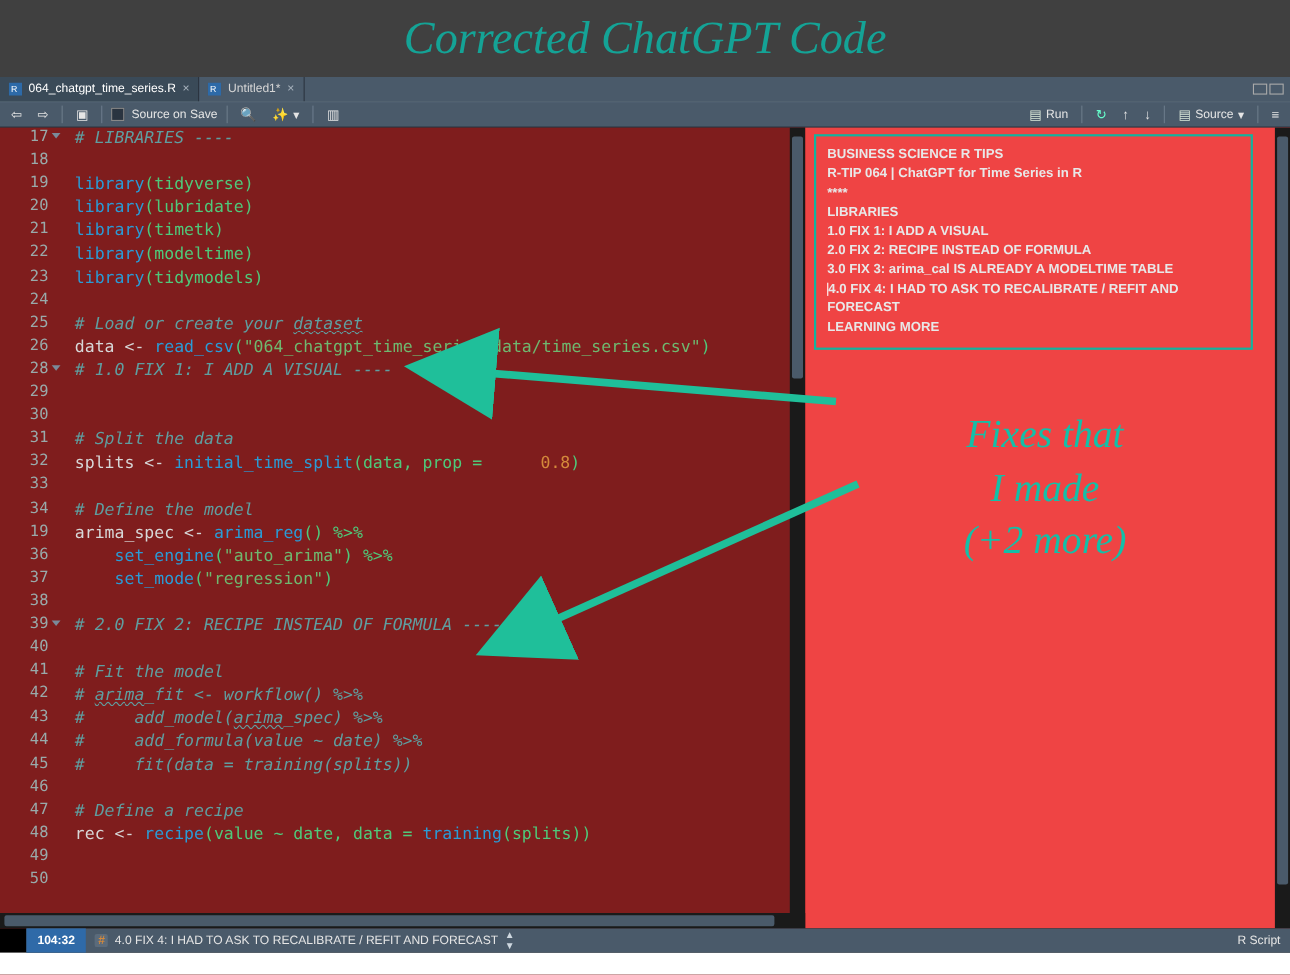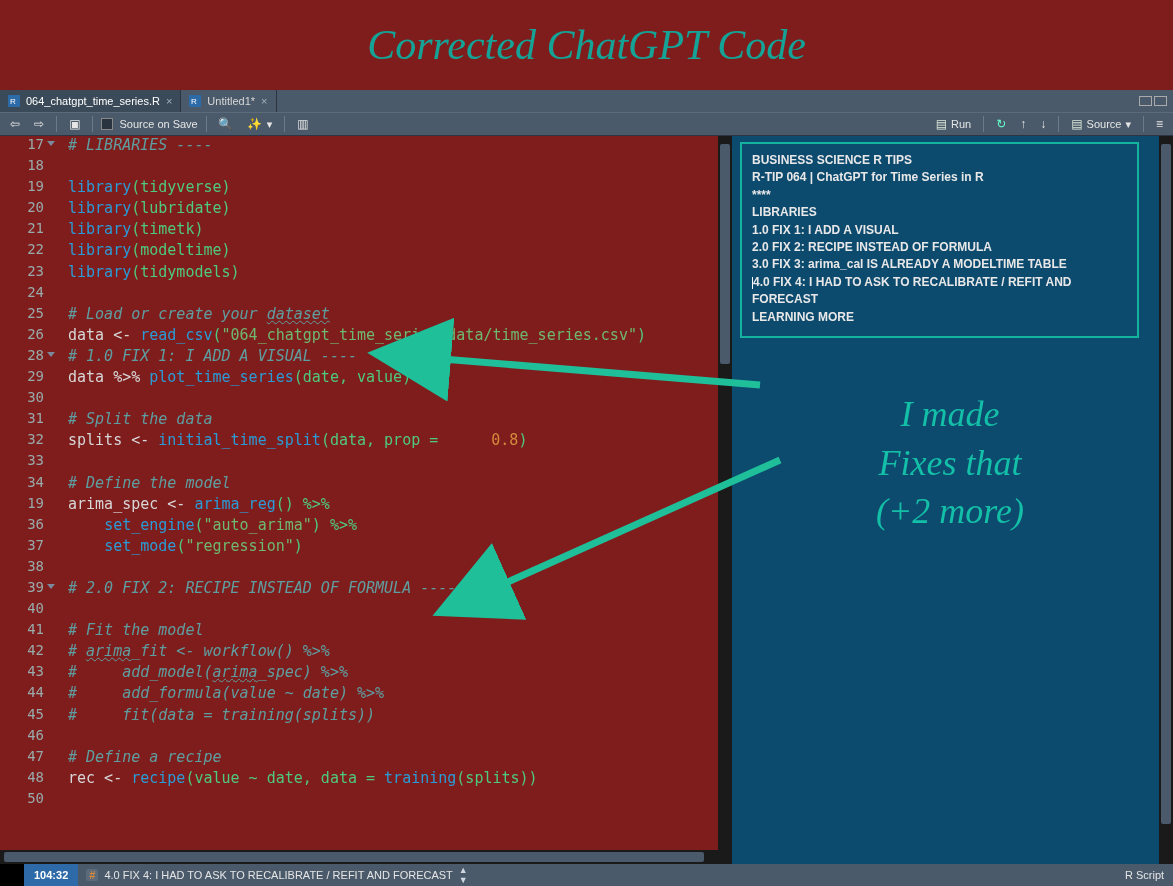--- a/index.html
+++ b/index.html
@@ -6,25 +6,25 @@
   body {
     width: 1173px;
     height: 886px;
     background: #fff;
     font-family: "Lucida Console", Consolas, monospace;
     overflow: hidden;
     position: relative;
   }
   .title-region {
     width: 100%;
-    height: 90px;
+    height: 70px;
     display: flex;
     align-items: center;
     justify-content: center;
-    background: #7f1d1d;
+    background: #404040;
   }
   .title-text {
     font-family: "Comic Sans MS", "Brush Script MT", cursive;
     color: #14a396;
     font-size: 42px;
     font-style: italic;
   }
   .ide {
     position: relative;
     width: 100%;
@@ -132,21 +132,21 @@
     background:#1a1a1a;
   }
   .editor-scroll .thumb {
     position:absolute; left:2px; width:10px; top:8px; height:220px;
     background:#4a5a6a; border-radius:2px;
   }
 
   
   .outline-pane {
     flex:1;
-    background:#0c4a6e;
+    background:#ef4444;
     position:relative;
   }
   .outline-box {
     position:absolute;
     left:8px; top:6px; right:34px;
     border:2px solid #13b39f;
     padding:8px 10px 10px 10px;
     font-family: Arial, sans-serif;
     font-size:12px;
     font-weight:bold;
@@ -317,40 +317,41 @@
         <div class="line"><div class="ln">18</div><div class="code"><span></span></div></div>
         <div class="line"><div class="ln">19</div><div class="code"><span class="fn">library</span><span class="lp">(tidyverse)</span></div></div>
         <div class="line"><div class="ln">20</div><div class="code"><span class="fn">library</span><span class="lp">(lubridate)</span></div></div>
         <div class="line"><div class="ln">21</div><div class="code"><span class="fn">library</span><span class="lp">(timetk)</span></div></div>
         <div class="line"><div class="ln">22</div><div class="code"><span class="fn">library</span><span class="lp">(modeltime)</span></div></div>
         <div class="line"><div class="ln">23</div><div class="code"><span class="fn">library</span><span class="lp">(tidymodels)</span></div></div>
         <div class="line"><div class="ln">24</div><div class="code"><span></span></div></div>
         <div class="line"><div class="ln">25</div><div class="code"><span class="cm"># Load or create your </span><span class="cm dash-u">dataset</span></div></div>
         <div class="line"><div class="ln">26</div><div class="code"><span class="id">data &lt;- </span><span class="fn">read_csv</span><span class="lp">(</span><span class="st">"064_chatgpt_time_series/data/time_series.csv"</span><span class="lp">)</span></div></div>
         <div class="line"><div class="ln">28<span class="fold"></span></div><div class="code"><span class="cm"># 1.0 FIX 1: I ADD A VISUAL ----</span></div></div>
-        <div class="line"><div class="ln">29</div><div class="code"><span class="id">data %&gt;% </span><span class="fn">plot_time_series</span><span class="lp">(date, value)</span></div></div>
+        <div class="line"><div class="ln">29</div></div>
         <div class="line"><div class="ln">30</div><div class="code"><span></span></div></div>
         <div class="line"><div class="ln">31</div><div class="code"><span class="cm"># Split the data</span></div></div>
         <div class="line"><div class="ln">32</div><div class="code"><span class="id">splits &lt;- </span><span class="fn">initial_time_split</span><span class="lp">(data, prop = </span><span class="nu">0.8</span><span class="lp">)</span></div></div>
         <div class="line"><div class="ln">33</div><div class="code"><span></span></div></div>
         <div class="line"><div class="ln">34</div><div class="code"><span class="cm"># Define the model</span></div></div>
         <div class="line"><div class="ln">19</div><div class="code"><span class="id">arima_spec &lt;- </span><span class="fn">arima_reg</span><span class="lp">() %&gt;%</span></div></div>
         <div class="line"><div class="ln">36</div><div class="code"><span>    </span><span class="fn">set_engine</span><span class="lp">(</span><span class="st">"auto_arima"</span><span class="lp">) %&gt;%</span></div></div>
         <div class="line"><div class="ln">37</div><div class="code"><span>    </span><span class="fn">set_mode</span><span class="lp">(</span><span class="st">"regression"</span><span class="lp">)</span></div></div>
         <div class="line"><div class="ln">38</div><div class="code"><span></span></div></div>
         <div class="line"><div class="ln">39<span class="fold"></span></div><div class="code"><span class="cm"># 2.0 FIX 2: RECIPE INSTEAD OF FORMULA ----</span></div></div>
         <div class="line"><div class="ln">40</div><div class="code"><span></span></div></div>
         <div class="line"><div class="ln">41</div><div class="code"><span class="cm"># Fit the model</span></div></div>
         <div class="line"><div class="ln">42</div><div class="code"><span class="cm"># </span><span class="cm dash-u">arima</span><span class="cm">_fit &lt;- workflow() %&gt;%</span></div></div>
         <div class="line"><div class="ln">43</div><div class="code"><span class="cm">#     add_model(</span><span class="cm dash-u">arima</span><span class="cm">_spec) %&gt;%</span></div></div>
         <div class="line"><div class="ln">44</div><div class="code"><span class="cm">#     add_formula(value ~ date) %&gt;%</span></div></div>
         <div class="line"><div class="ln">45</div><div class="code"><span class="cm">#     fit(data = training(splits))</span></div></div>
         <div class="line"><div class="ln">46</div><div class="code"><span></span></div></div>
         <div class="line"><div class="ln">47</div><div class="code"><span class="cm"># Define a recipe</span></div></div>
         <div class="line"><div class="ln">48</div><div class="code"><span class="id">rec &lt;- </span><span class="fn">recipe</span><span class="lp">(value ~ date, data = </span><span class="fn">training</span><span class="lp">(splits))</span></div></div>
+        <div class="line"><div class="ln">49</div><div class="code"><span></span></div></div>
         <div class="line"><div class="ln">50</div><div class="code"><span></span></div></div>
       </div>
 
       <div class="editor-scroll">
         <div class="thumb"></div>
       </div>
     </div>
 
     <div class="outline-pane">
       <div class="outline-box">
@@ -381,22 +382,22 @@
       <span>4.0 FIX 4: I HAD TO ASK TO RECALIBRATE / REFIT AND FORECAST</span>
       <span class="ud">▲<br>▼</span>
     </div>
     <div class="status-right">
       <span>R Script</span>
       <span class="ud">▲<br>▼</span>
     </div>
   </div>
 
   <div class="annot">
+    <div>Fixes that</div>
     <div>I made</div>
-    <div>Fixes that</div>
     <div>(+2 more)</div>
   </div>
 
   <svg class="arrows" width="1173" height="796">
     <defs>
       <marker id="ah" markerWidth="14" markerHeight="14" refX="3" refY="6" orient="auto">
         <path d="M0,0 L12,6 L0,12 Z" fill="#1fbf9a"></path>
       </marker>
     </defs>
 

